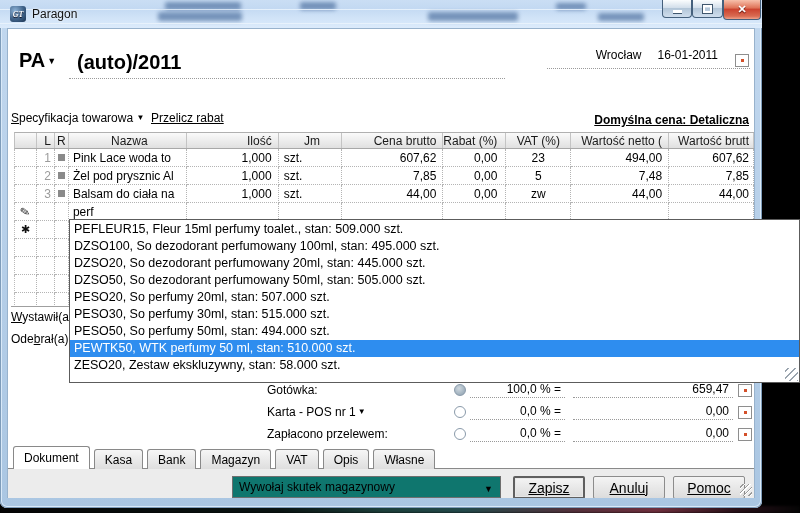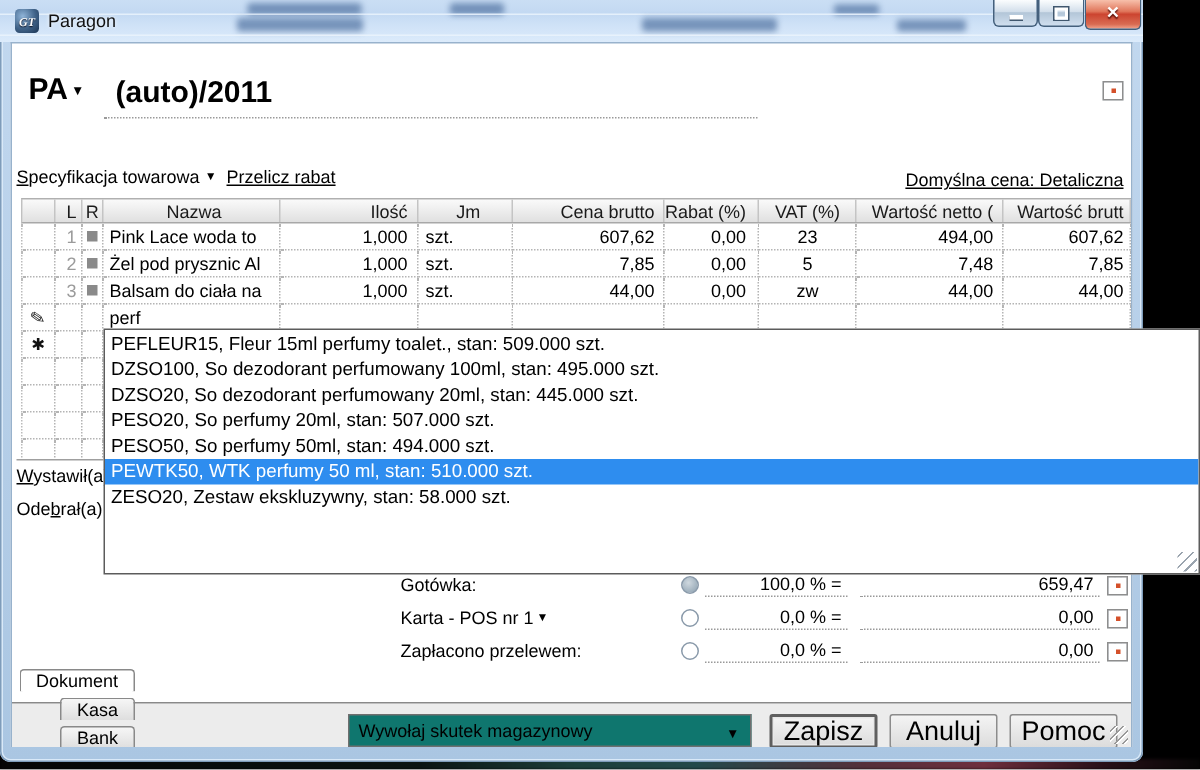--- a/index.html
+++ b/index.html
@@ -50,21 +50,21 @@
       repeating-linear-gradient(90deg,#b8c4d4 0 1px,transparent 1px 4px),
       repeating-linear-gradient(0deg,#b8c4d4 0 1px,transparent 1px 4px),#e8edf4;
     background-blend-mode:normal;position:relative;}
   .grid-icon::after{content:"";position:absolute;left:5px;top:4px;width:3px;height:3px;background:#d4502a;}
   .cal-icon{position:absolute;left:727px;top:25px;}
   .specrow{position:absolute;left:0;top:82px;width:741px;height:16px;font-size:12px;color:#000;}
   .spec-label{position:absolute;left:3px;top:0;}
   .spec-label .u{text-decoration:underline;}
   .spec-label .caret{font-size:8px;vertical-align:2px;}
   .przelicz{position:absolute;left:143px;top:0;text-decoration:underline;}
-  .default-price{position:absolute;right:0;top:2px;text-decoration:underline;}
+  .default-price{position:absolute;right:0;top:2px;text-decoration:underline;font-weight:bold;}
   
   .table{position:absolute;left:6px;top:103px;width:740px;}
   .thead{display:flex;height:17px;background:linear-gradient(180deg,#fafafa,#e0e0e0);
     border-top:1px solid #b0b0b0;border-bottom:1px solid #a8a8a8;border-left:1px solid #c0c0c0;}
   .th{font-size:12px;color:#1a1a1a;display:flex;align-items:center;justify-content:center;
     border-right:1px solid #c4c4c4;overflow:hidden;white-space:nowrap;}
   .trow{display:flex;height:18px;border-left:1px dotted #bbb;}
   .td{font-size:12px;color:#000;display:flex;align-items:center;border-right:1px dotted #b4b4b4;
     border-bottom:1px dotted #b4b4b4;overflow:hidden;white-space:nowrap;}
   .c0{width:22px;justify-content:center;}
@@ -93,33 +93,33 @@
   .pay-label .caret{font-size:8px;vertical-align:2px;margin-left:2px;}
   .radio{position:absolute;left:446px;top:2px;width:12px;height:12px;border-radius:50%;
     border:1px solid #8a9aaa;background:#fff;}
   .radio.sel{background:radial-gradient(circle at 40% 35%,#cfd8df,#9fb0bd 70%,#8a9cab);}
   .pct-field{position:absolute;left:462px;top:-2px;width:95px;height:18px;border-bottom:1px dotted #999;
     display:flex;align-items:center;justify-content:flex-end;padding-right:4px;}
   .amt-field{position:absolute;left:565px;top:-2px;width:160px;height:18px;border-bottom:1px dotted #999;
     display:flex;align-items:center;justify-content:flex-end;padding-right:4px;}
   .calc-icon{position:absolute;left:730px;top:2px;}
   
-  .tabbar{position:absolute;left:5px;top:417px;height:23px;display:flex;align-items:flex-end;gap:4px;z-index:3;flex-direction:column;}
+  .tabbar{position:absolute;left:5px;top:417px;height:23px;display:flex;align-items:flex-end;gap:4px;z-index:3;}
   .tab{height:20px;padding:0 10px;display:flex;align-items:center;font-size:12px;color:#000;
     background:linear-gradient(180deg,#f6f6f6,#dedede);border:1px solid #898989;border-bottom:none;
     border-radius:3px 3px 0 0;}
   .tab.active{height:23px;background:#fff;position:relative;z-index:4;}
   .tab-line{position:absolute;left:0;top:439px;width:748px;height:1px;background:#898989;z-index:2;}
   .footer{position:absolute;left:0;top:440px;width:748px;height:30px;background:#ececec;z-index:1;}
   .combo{position:absolute;left:224px;top:7px;width:269px;height:22px;background:#0f766e;border:1px solid #6f6f6f;
     font-size:12px;display:flex;align-items:center;padding-left:6px;}
   .combo .arrow{position:absolute;right:7px;top:7px;font-size:9px;color:#000;}
-  .pushbtn{position:absolute;top:7px;width:72px;height:23px;font-size:18px;color:#000;
+  .pushbtn{position:absolute;top:7px;width:72px;height:23px;font-size:14px;color:#000;
     background:linear-gradient(180deg,#f4f4f4,#dcdcdc);border:1px solid #8c8c8c;border-radius:2px;
-    display:flex;align-items:center;justify-content:center;}
+    display:flex;align-items:center;justify-content:center;text-decoration:underline;}
   .pushbtn.default{border:2px solid #5f5f5f;box-shadow:inset 0 0 0 1px #e8e8e8;}
   .btn-zapisz{left:505px;}
   .btn-anuluj{left:585px;}
   .btn-pomoc{left:665px;}
   .grip{position:absolute;right:4px;bottom:3px;width:12px;height:12px;
     background:repeating-linear-gradient(135deg,transparent 0 2px,#9a9a9a 2px 3px,#fff 3px 4px);}
   
   .popup{position:absolute;left:69px;top:219px;width:731px;height:164px;background:#fff;
     border:1px solid #5c5c5c;z-index:50;padding-top:1px;overflow:hidden;}
   .dd-item{height:17px;line-height:17px;font-size:12.5px;color:#000;padding-left:4px;white-space:nowrap;}
@@ -156,20 +156,24 @@
           <span class="glyph-close">✕</span>
         </div>
     </div>
 
     <div class="client">
 
       <div class="doc-symbol"><span>PA</span><span class="caret">▼</span></div>
       <div class="doc-number-field">
         <span class="doc-number">(auto)/2011</span>
       </div>
+      <div class="date-field">
+        <span>Wrocław</span>
+        <span>16-01-2011</span>
+      </div>
       <div class="grid-icon cal-icon"></div>
 
       <div class="specrow">
         <span class="spec-label"><span class="u">S</span><span>pecyfikacja towarowa</span> <span class="caret">▼</span></span>
         <span class="przelicz">Przelicz rabat</span>
         <span class="default-price">Domyślna cena: Detaliczna</span>
       </div>
 
       <div class="table">
         <div class="thead">
@@ -365,19 +369,21 @@
         <div class="tab">Opis</div>
         <div class="tab">Własne</div>
       </div>
     </div>
   </div>
 
   <div class="popup">
     <div class="dd-item">PEFLEUR15, Fleur 15ml perfumy toalet., stan: 509.000 szt.</div>
     <div class="dd-item">DZSO100, So dezodorant perfumowany 100ml, stan: 495.000 szt.</div>
     <div class="dd-item">DZSO20, So dezodorant perfumowany 20ml, stan: 445.000 szt.</div>
+    <div class="dd-item">DZSO50, So dezodorant perfumowany 50ml, stan: 505.000 szt.</div>
     <div class="dd-item">PESO20, So perfumy 20ml, stan: 507.000 szt.</div>
+    <div class="dd-item">PESO30, So perfumy 30ml, stan: 515.000 szt.</div>
     <div class="dd-item">PESO50, So perfumy 50ml, stan: 494.000 szt.</div>
     <div class="dd-item sel">PEWTK50, WTK perfumy 50 ml, stan: 510.000 szt.</div>
     <div class="dd-item">ZESO20, Zestaw ekskluzywny, stan: 58.000 szt.</div>
     <div class="popup-grip"></div>
   </div>
 </div>
 
 </body></html>

